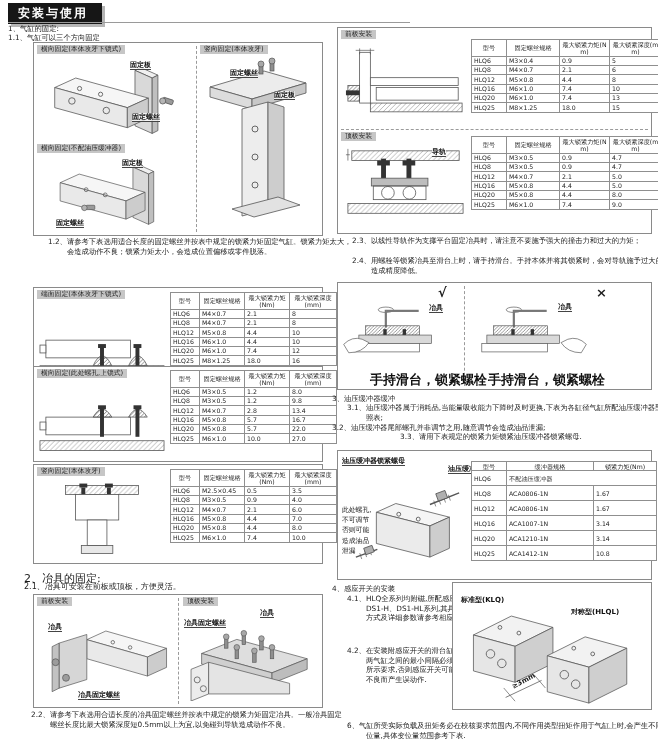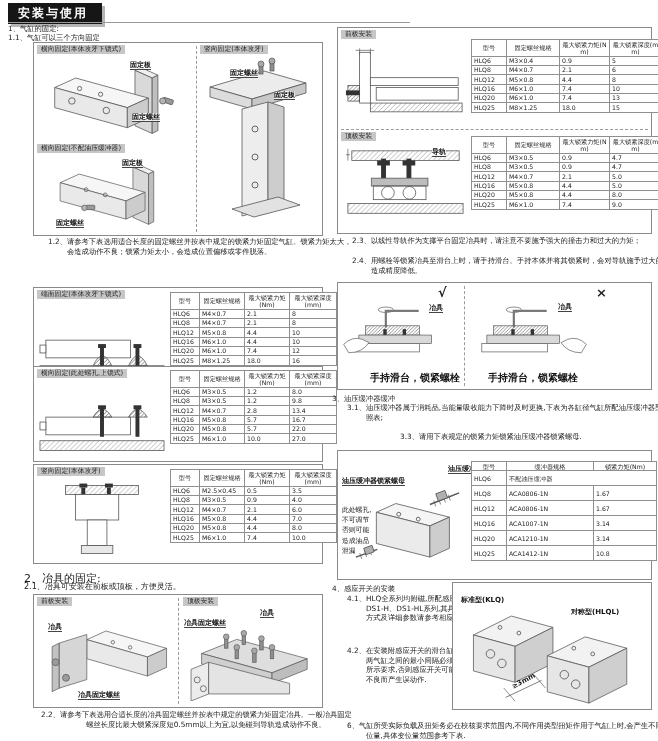--- a/index.html
+++ b/index.html
@@ -28,21 +28,21 @@
   .t4 th:nth-child(1){width:24px;} .t4 th:nth-child(2){width:40px;}
   .t4 th:nth-child(3){width:40px;} .t4 th:nth-child(4){width:42px;}
   .t4r{width:172px;}
   .t4r th:nth-child(1){width:30px;} .t4r th:nth-child(2){width:48px;}
   .t4r th:nth-child(3){width:45px;} .t4r th:nth-child(4){width:47px;}
   .t3{width:172px;}
   .t3 th:nth-child(1){width:30px;} .t3 th:nth-child(2){width:82px;} .t3 th:nth-child(3){width:58px;}
   .t3 td{height:13px;}
   .dg{position:absolute;}
   .mark{position:absolute;font-size:13px;font-weight:bold;color:#222;}
-  .cap{position:absolute;font-size:10px;font-weight:bold;color:#111;white-space:nowrap;}
+  .cap{position:absolute;font-size:13px;font-weight:bold;color:#111;white-space:nowrap;}
   .note-v{position:absolute;font-size:6.8px;line-height:1.5;white-space:pre-line;color:#111;}
   .dim{position:absolute;font-size:7px;font-weight:bold;transform:rotate(-28deg);}
 </style>
 </head>
 <body>
 
 <svg width="0" height="0" style="position:absolute" aria-hidden="true">
   <defs>
     <pattern id="hatch" width="5" height="5" patternUnits="userSpaceOnUse">
       <path d="M0 5 L5 0" stroke="#999" stroke-width="0.7"></path>
@@ -353,21 +353,21 @@
       <circle cx="15" cy="76" r="3.4" fill="none" stroke="#666"></circle>
         <circle cx="22" cy="86" r="3.4" fill="none" stroke="#666"></circle>
     </svg>
 
     <div class="co" style="left:14px;top:28px;">冶具</div>
     <div class="co" style="left:44px;top:96px;">冶具固定螺丝</div>
     <div class="co" style="left:150px;top:24px;">冶具固定螺丝</div>
     <div class="co" style="left:226px;top:14px;">冶具</div>
   </div>
 
-  <div class="txt hang" style="left:26px;top:710px;width:292px;text-align:center;">2.2、请参考下表选用合适长度的冶具固定螺丝并按表中规定的锁紧力矩固定冶具。一般冶具固定螺丝长度比最大锁紧深度短0.5mm以上为宜,以免碰到导轨造成动作不良。</div>
+  <div class="txt hang" style="left:16px;top:710px;width:292px;">2.2、请参考下表选用合适长度的冶具固定螺丝并按表中规定的锁紧力矩固定冶具。一般冶具固定螺丝长度比最大锁紧深度短0.5mm以上为宜,以免碰到导轨造成动作不良。</div>
 
   <div class="box" style="left:337px;top:27px;width:313px;height:205px;">
     <div class="hdash" style="top:101px;"></div>
     <div class="lbl" style="left:3px;top:2px;">前板安装</div>
     <div class="lbl" style="left:3px;top:104px;">顶板安装</div>
 
     <svg class="dg" style="left:6px;top:20px;" width="122" height="74" viewBox="0 0 125 75">
       <rect x="16" y="4" width="11" height="52" fill="#fff" stroke="#555" stroke-width="0.8"></rect>
       <path d="M12,2 h19 M16,0 v6 M27,0 v6" stroke="#555" stroke-width="0.7" fill="none"></path>
       <rect x="4" y="38" width="12" height="16" fill="url(#hatchD)" stroke="#555" stroke-width="0.8"></rect>
@@ -521,24 +521,25 @@
     </svg>
 
     <div class="co" style="left:91px;top:21px;">冶具</div>
     <div class="co" style="left:220px;top:20px;">冶具</div>
     <div class="cap" style="left:32px;top:88px;">手持滑台，锁紧螺栓</div>
     <div class="cap" style="left:150px;top:88px;">手持滑台，锁紧螺栓</div>
   </div>
 
   <div class="txt" style="left:332px;top:394px;">3、油压缓冲器缓冲</div>
   <div class="txt hang" style="left:332px;top:403px;width:318px;">3.1、油压缓冲器属于消耗品,当能量吸收能力下降时及时更换,下表为各缸径气缸所配油压缓冲器型号对照表;</div>
+  <div class="txt" style="left:332px;top:423px;width:318px;">3.2、油压缓冲器尾部螺孔并非调节之用,随意调节会造成油品泄漏;</div>
   <div class="txt" style="left:332px;top:432px;width:318px;text-align:center;">3.3、请用下表规定的锁紧力矩锁紧油压缓冲器锁紧螺母.</div>
 
   <div class="box" style="left:337px;top:450px;width:313px;height:128px;">
-    <div class="co" style="left:4px;top:6px;margin-top:20px;">油压缓冲器锁紧螺母</div>
+    <div class="co" style="left:4px;top:6px;">油压缓冲器锁紧螺母</div>
     <div class="co" style="left:110px;top:14px;">油压缓冲器</div>
     <div class="note-v" style="left:4px;top:54px;">此处螺孔,
 不可调节
 否则可能
 造成油品
 泄漏</div>
 
     <svg class="dg" style="left:14px;top:22px;" width="112" height="100" viewBox="0 0 115 102">
       <line x1="80" y1="32" x2="110" y2="20" stroke="#555" stroke-width="1.4"></line>
       <g stroke="#555" stroke-width="0.7">

